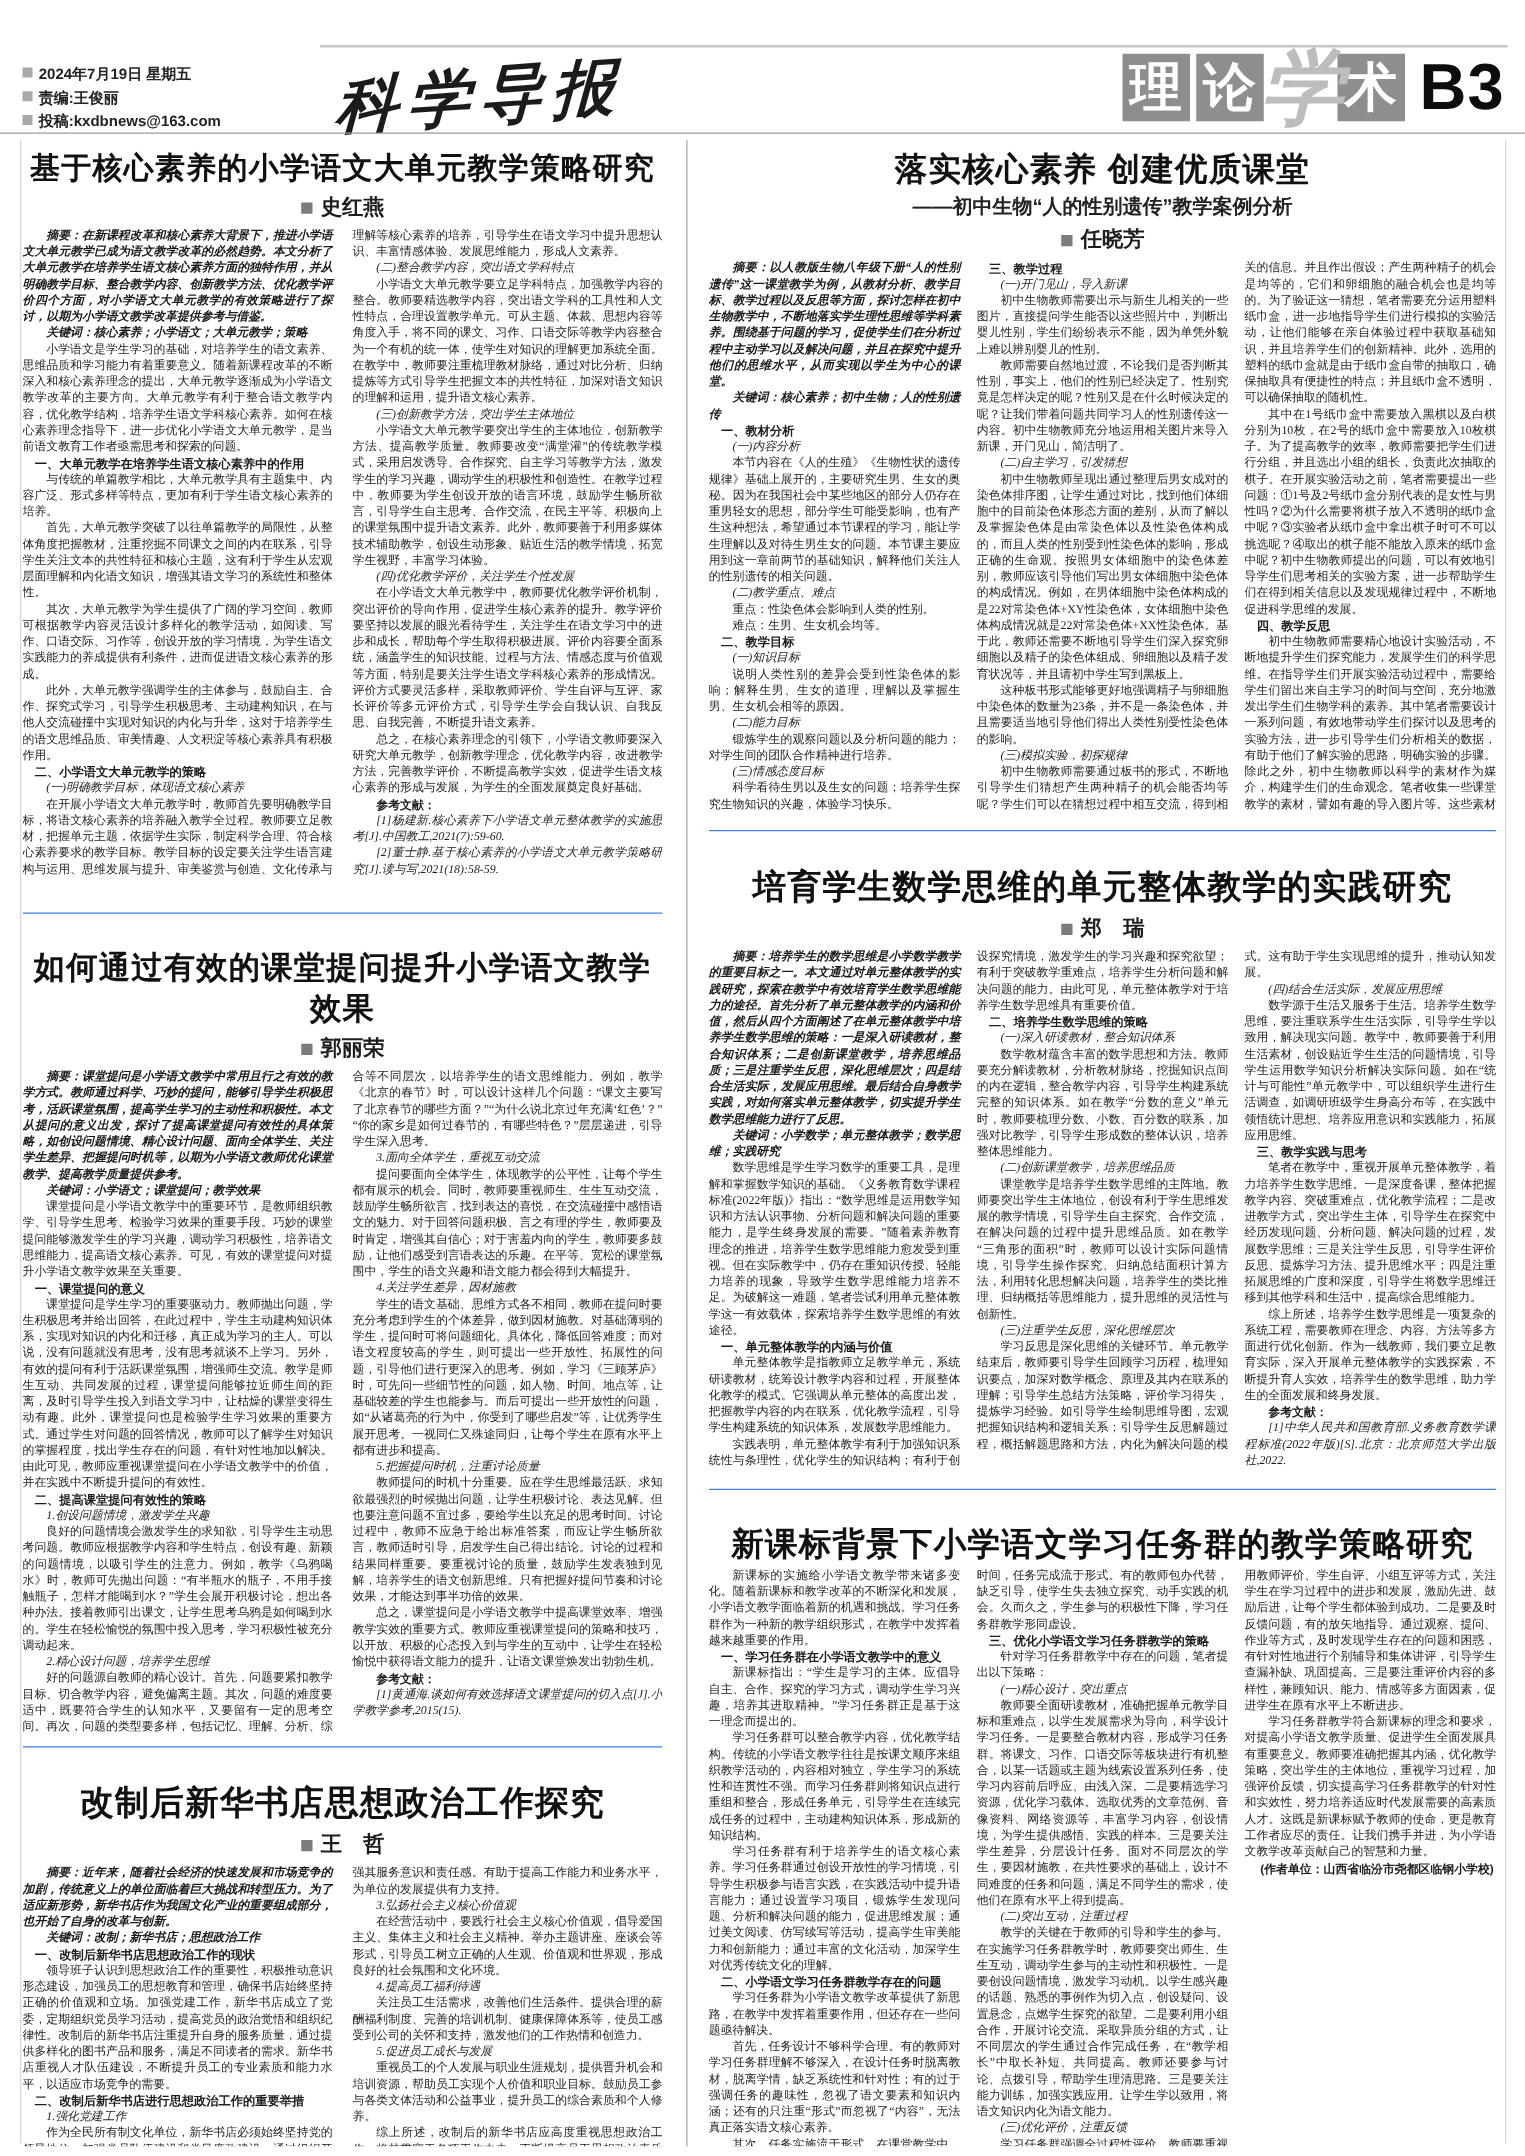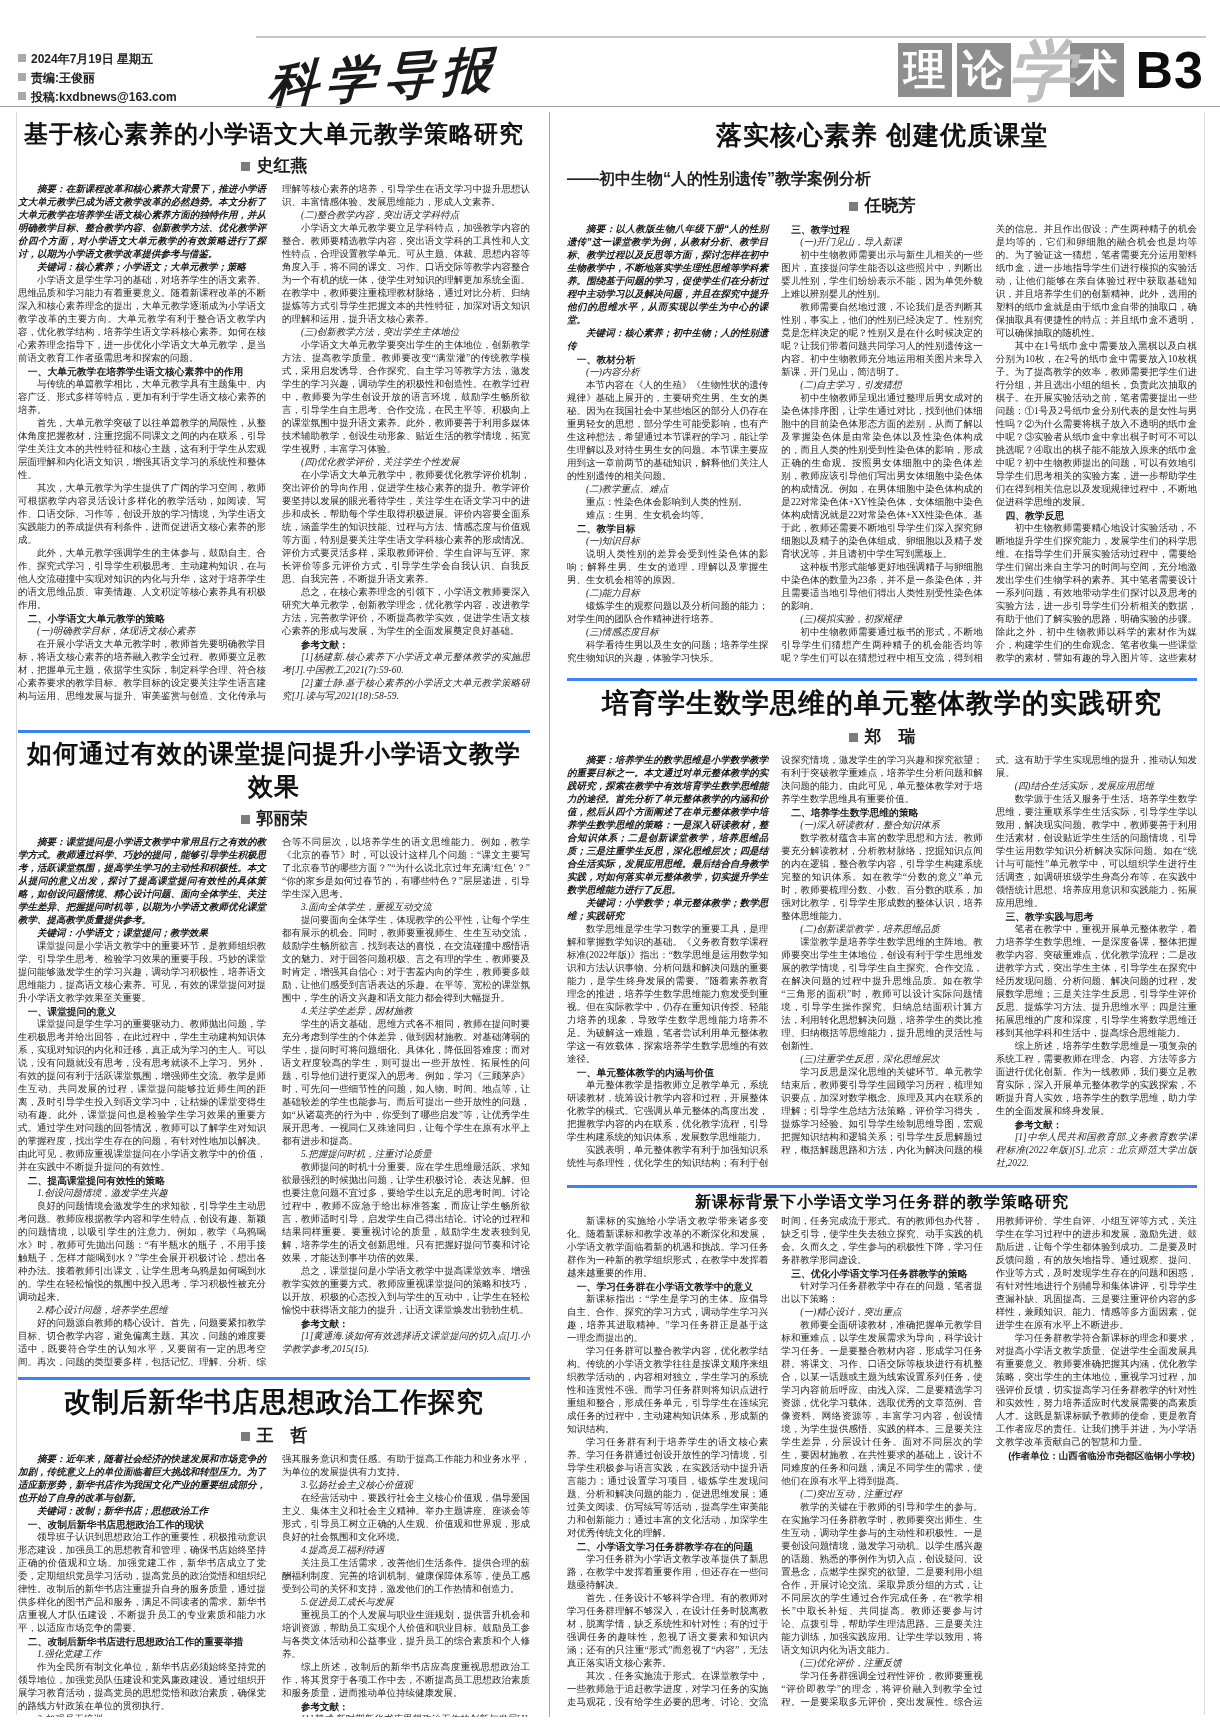--- a/index.html
+++ b/index.html
@@ -27,24 +27,24 @@
   
   .content{position:absolute;top:112px;left:18px;right:18px;bottom:8px;display:flex;}
   .edge-l,.edge-r{position:absolute;top:112px;bottom:10px;width:1px;background:#d8d8d8;}
   .edge-l{left:16px;} .edge-r{right:15px;}
   .stack{overflow:hidden;}
   .stack-left{width:512px;}
   .stack-right{width:630px;}
   .vdivider{width:1px;background:#a8a8a8;margin:0 17px 0 19px;}
   
   .article{padding-top:2px;}
-  .article + .article{border-top:3px solid #3b82f6;margin-top:7px;padding-top:0;}
+  .article + .article{border-top:1px solid #3b82f6;margin-top:7px;padding-top:22px;}
   .a-title{margin:4px 0 2px 0;text-align:center;font-weight:900;color:#111;
            font-family:"Liberation Sans","DejaVu Sans",sans-serif;letter-spacing:1px;}
-  .a-sub{text-align:left;font-size:16px;font-weight:600;margin:16px 0 2px 0;color:#222;
+  .a-sub{text-align:center;font-size:16px;font-weight:600;margin:2px 0 2px 0;color:#222;
          font-family:"Liberation Sans","DejaVu Sans",sans-serif;}
   .a-byline{text-align:center;font-size:17px;font-weight:700;margin:4px 0 6px 0;
             font-family:"Liberation Sans","DejaVu Sans",sans-serif;}
   .a-byline .bsq{display:inline-block;width:9px;height:9px;background:#7c7c7c;margin-right:7px;}
   .a-body{column-fill:auto;overflow:hidden;font-size:9.5px;line-height:13px;text-align:justify;}
   .cols2{column-count:2;column-gap:16px;}
   .cols3{column-count:3;column-gap:13px;}
   .blk{margin:0;}
   .t-p{text-indent:2em;word-break:break-all;}
   .t-abs,.t-kw{font-style:italic;font-weight:600;text-indent:2em;word-break:break-all;color:#1a1a1a;}
@@ -214,21 +214,21 @@
             <div class="blk t-h3">(四)结合生活实际，发展应用思维</div>
             <div class="blk t-p">数学源于生活又服务于生活。培养学生数学思维，要注重联系学生生活实际，引导学生学以致用，解决现实问题。教学中，教师要善于利用生活素材，创设贴近学生生活的问题情境，引导学生运用数学知识分析解决实际问题。如在“统计与可能性”单元教学中，可以组织学生进行生活调查，如调研班级学生身高分布等，在实践中领悟统计思想、培养应用意识和实践能力，拓展应用思维。</div>
             <div class="blk t-h2">三、教学实践与思考</div>
             <div class="blk t-p">笔者在教学中，重视开展单元整体教学，着力培养学生数学思维。一是深度备课，整体把握教学内容、突破重难点，优化教学流程；二是改进教学方式，突出学生主体，引导学生在探究中经历发现问题、分析问题、解决问题的过程，发展数学思维；三是关注学生反思，引导学生评价反思、提炼学习方法、提升思维水平；四是注重拓展思维的广度和深度，引导学生将数学思维迁移到其他学科和生活中，提高综合思维能力。</div>
             <div class="blk t-p">综上所述，培养学生数学思维是一项复杂的系统工程，需要教师在理念、内容、方法等多方面进行优化创新。作为一线教师，我们要立足教育实际，深入开展单元整体教学的实践探索，不断提升育人实效，培养学生的数学思维，助力学生的全面发展和终身发展。</div>
             <div class="blk t-refh">参考文献：</div>
             <div class="blk t-ref">[1]中华人民共和国教育部.义务教育数学课程标准(2022年版)[S].北京：北京师范大学出版社,2022.</div>
           </div>
         </section>
         <section class="article">
-          <h2 class="a-title" style="font-size: 16px;">新课标背景下小学语文学习任务群的教学策略研究</h2>
+          <h2 class="a-title" style="font-size: 26px;">新课标背景下小学语文学习任务群的教学策略研究</h2>
           <div class="a-body cols3" style="height: 498px;">
             <div class="blk t-p">新课标的实施给小学语文教学带来诸多变化。随着新课标和教学改革的不断深化和发展，小学语文教学面临着新的机遇和挑战。学习任务群作为一种新的教学组织形式，在教学中发挥着越来越重要的作用。</div>
             <div class="blk t-h2">一、学习任务群在小学语文教学中的意义</div>
             <div class="blk t-p">新课标指出：“学生是学习的主体。应倡导自主、合作、探究的学习方式，调动学生学习兴趣，培养其进取精神。”学习任务群正是基于这一理念而提出的。</div>
             <div class="blk t-p">学习任务群可以整合教学内容，优化教学结构。传统的小学语文教学往往是按课文顺序来组织教学活动的，内容相对独立，学生学习的系统性和连贯性不强。而学习任务群则将知识点进行重组和整合，形成任务单元，引导学生在连续完成任务的过程中，主动建构知识体系，形成新的知识结构。</div>
             <div class="blk t-p">学习任务群有利于培养学生的语文核心素养。学习任务群通过创设开放性的学习情境，引导学生积极参与语言实践，在实践活动中提升语言能力；通过设置学习项目，锻炼学生发现问题、分析和解决问题的能力，促进思维发展；通过美文阅读、仿写续写等活动，提高学生审美能力和创新能力；通过丰富的文化活动，加深学生对优秀传统文化的理解。</div>
             <div class="blk t-h2">二、小学语文学习任务群教学存在的问题</div>
             <div class="blk t-p">学习任务群为小学语文教学改革提供了新思路，在教学中发挥着重要作用，但还存在一些问题亟待解决。</div>
             <div class="blk t-p">首先，任务设计不够科学合理。有的教师对学习任务群理解不够深入，在设计任务时脱离教材，脱离学情，缺乏系统性和针对性；有的过于强调任务的趣味性，忽视了语文要素和知识内涵；还有的只注重“形式”而忽视了“内容”，无法真正落实语文核心素养。</div>
             <div class="blk t-p">其次，任务实施流于形式。在课堂教学中，一些教师急于追赶教学进度，对学习任务的实施走马观花，没有给学生必要的思考、讨论、交流时间，任务完成流于形式。有的教师包办代替，缺乏引导，使学生失去独立探究、动手实践的机会。久而久之，学生参与的积极性下降，学习任务群教学形同虚设。</div>

